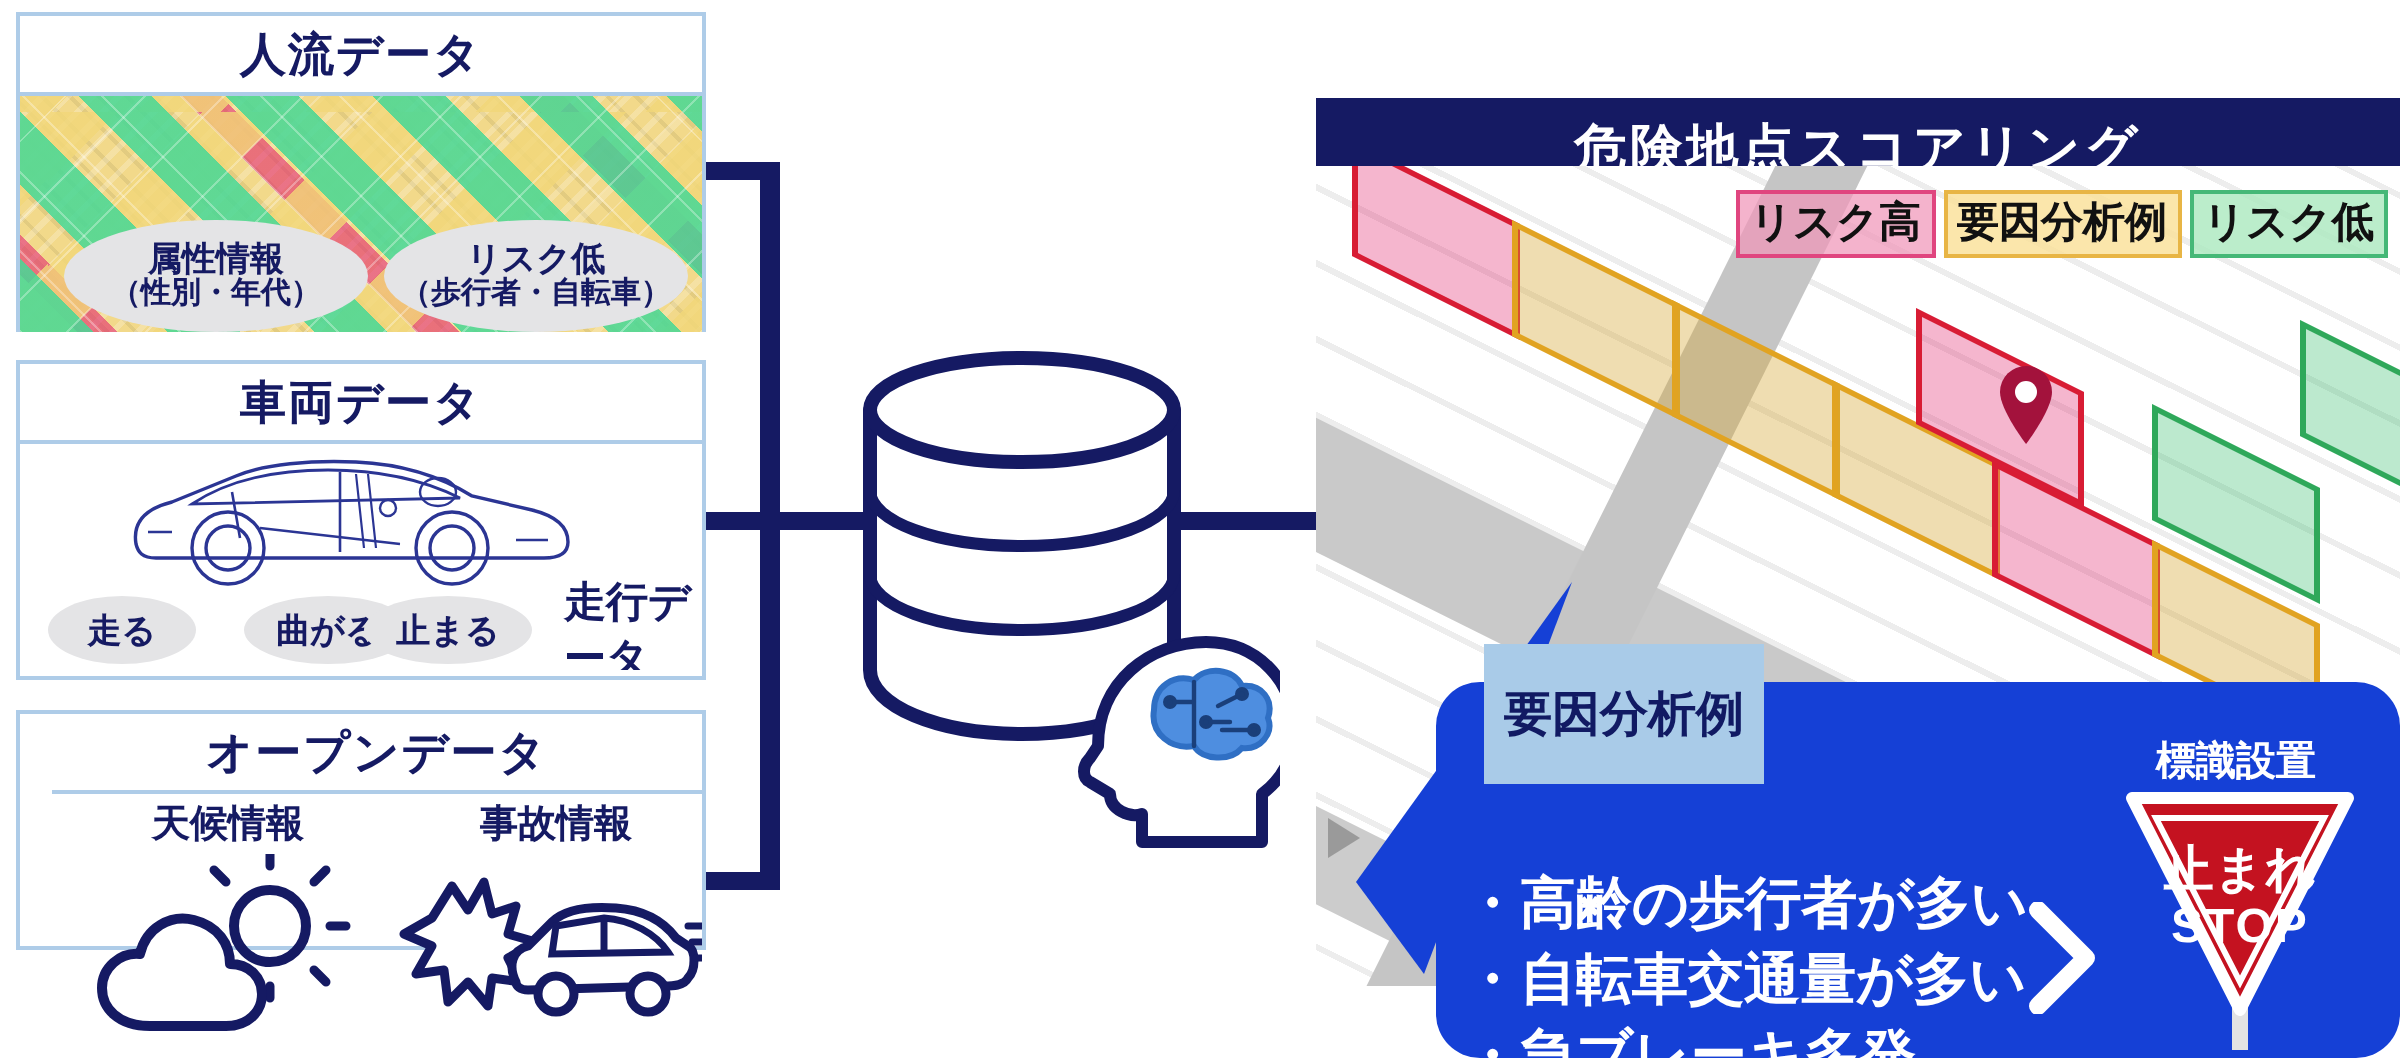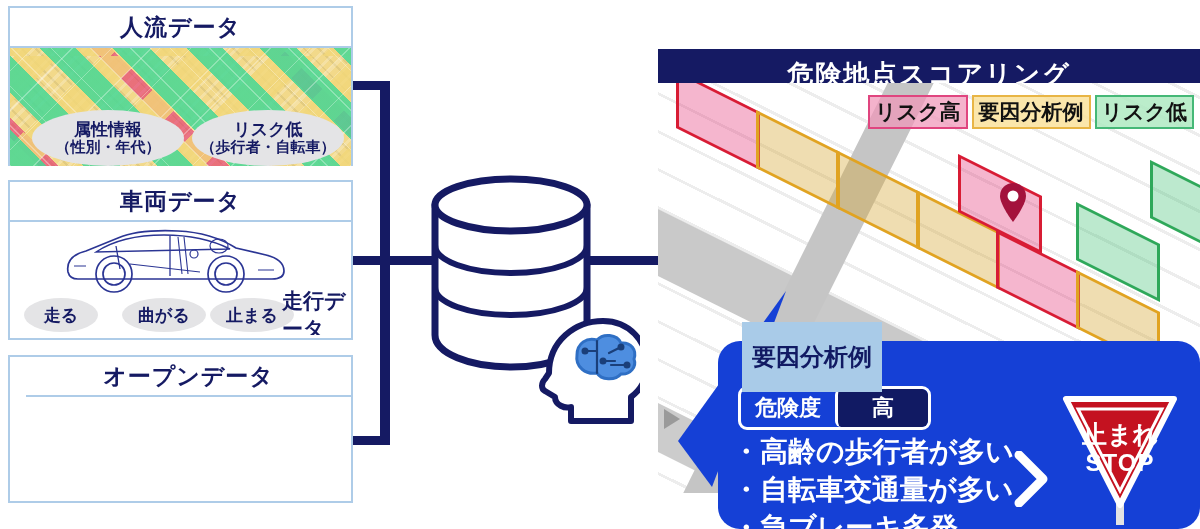--- a/index.html
+++ b/index.html
@@ -13,21 +13,21 @@
          border:2px solid #aecce8;background:#fff;}
   .panel-title{height:38px;line-height:38px;text-align:center;
                font-size:23px;font-weight:bold;color:#151a63;
                border-bottom:2px solid #aecce8;letter-spacing:1px;}
   .panel-body{position:relative;overflow:hidden;}
 
   #panel-people{top:6px;height:160px;}
   #panel-people .panel-body{height:118px;}
   #panel-vehicle{top:180px;height:160px;}
   #panel-vehicle .panel-body{height:113px;}
-  #panel-open{top:355px;height:148px;padding-left:16px;}
+  #panel-open{top:355px;height:120px;padding-left:16px;}
   #panel-open .panel-body{height:126px;}
 
   
   .mosaic{position:absolute;inset:0;
      background-color:#f2d98a;
      background-image:
       repeating-linear-gradient(45deg,rgba(70,216,150,.85) 0 26px,rgba(0,0,0,0) 26px 52px),
       repeating-linear-gradient(-45deg,rgba(242,215,120,.8) 0 30px,rgba(0,0,0,0) 30px 60px),
       repeating-linear-gradient(45deg,rgba(226,26,110,.55) 0 14px,rgba(0,0,0,0) 14px 120px),
       repeating-linear-gradient(-45deg,rgba(255,255,255,.22) 0 3px,rgba(0,0,0,0) 3px 9px),
@@ -47,21 +47,21 @@
   #pill-attr{left:22px;top:62px;width:152px;height:56px;}
   #pill-move{left:182px;top:62px;width:152px;height:56px;}
 
   
   .car-wrap{position:absolute;left:50px;top:2px;width:230px;height:70px;}
   .runpill{position:absolute;top:76px;height:34px;background:#e4e4e6;border-radius:50%;
       display:flex;align-items:center;justify-content:center;
       font-size:17px;font-weight:bold;color:#151a63;}
   #rp-run{left:14px;width:74px;}
   #rp-turn{left:112px;width:84px;}
-  #rp-stop{left:200px;width:84px;justify-content:center;}
+  #rp-stop{left:172px;width:84px;justify-content:center;}
   #drive-label{position:absolute;left:272px;top:76px;height:34px;display:flex;
       align-items:center;font-size:21px;font-weight:bold;color:#151a63;}
 
   
   .od-cell{position:absolute;top:2px;width:160px;text-align:center;}
   #od-weather{left:8px;}
   #od-accident{left:172px;}
   .od-label{font-size:19px;font-weight:bold;color:#151a63;margin-bottom:2px;}
 
   
@@ -181,20 +181,51 @@
       </div>
       <div class="runpill" id="rp-stop">
         <span>止まる</span>
       </div>
       <div id="drive-label">走行データ</div>
     </div>
   </div>
 
   <div class="panel" id="panel-open">
     <div class="panel-title">オープンデータ</div>
+    <div class="panel-body">
+
+      <div class="od-cell" id="od-weather">
+        <div class="od-label">天候情報</div>
+        <svg viewBox="0 0 150 92" width="150" height="92">
+          <g stroke="#151a63" stroke-width="4.5" fill="none" stroke-linecap="round">
+            <circle cx="96" cy="36" r="18" stroke-width="5"></circle>
+            <path d="M96 6 V0 M96 72 V66 M126 36 H134 M60 36 H54
+                     M118 14 L124 8 M118 58 L124 64 M74 14 L68 8 M74 58 L68 64"></path>
+          </g>
+          <path d="M36 86 C20 86 12 77 12 67 C12 57 21 49 31 50 C34 37 46 30 58 33
+                   C70 36 76 45 76 55 C86 55 92 62 92 70 C92 79 85 86 74 86 Z" fill="#fff" stroke="#151a63" stroke-width="5" stroke-linejoin="round"></path>
+        </svg>
+      </div>
+
+      <div class="od-cell" id="od-accident">
+        <div class="od-label">事故情報</div>
+        <svg viewBox="0 0 160 92" width="160" height="92">
+          <path d="M28 16 L36 28 L44 14 L48 30 L60 26 L56 40 L70 44 L56 52 L62 64
+                   L48 62 L46 76 L36 64 L26 74 L24 58 L10 60 L18 46 L4 40 L18 32 Z" fill="#fff" stroke="#151a63" stroke-width="4.5" stroke-linejoin="round"></path>
+          <path d="M60 64 C56 56 58 48 66 46 L78 34 C84 28 96 26 110 27
+                   C124 28 134 34 140 42 L146 46 C150 48 150 58 146 62
+                   C144 66 138 66 134 66 L66 68 C62 68 60 66 60 64Z" fill="#fff" stroke="#151a63" stroke-width="4.5" stroke-linejoin="round"></path>
+          <path d="M80 36 L78 50 L136 49 C130 40 118 33 104 32 L80 36Z" fill="none" stroke="#151a63" stroke-width="3.5"></path>
+          <path d="M104 33 L104 50" stroke="#151a63" stroke-width="3.5"></path>
+          <circle cx="80" cy="70" r="9" fill="#fff" stroke="#151a63" stroke-width="4.5"></circle>
+          <circle cx="126" cy="70" r="9" fill="#fff" stroke="#151a63" stroke-width="4.5"></circle>
+          <path d="M146 36 H158 M148 44 H158 M150 52 H158" stroke="#151a63" stroke-width="3.5" stroke-linecap="round"></path>
+        </svg>
+      </div>
+    </div>
   </div>
 
   <div class="conn" style="left:353px;top:81px;width:36px;height:9px;"></div>
   <div class="conn" style="left:353px;top:256px;width:80px;height:9px;"></div>
   <div class="conn" style="left:353px;top:436px;width:36px;height:9px;"></div>
   <div class="conn" style="left:380px;top:81px;width:10px;height:364px;"></div>
   <div class="conn" style="left:380px;top:256px;width:110px;height:9px;"></div>
   <div class="conn" style="left:580px;top:256px;width:90px;height:9px;"></div>
 
   <div id="ai-center">
@@ -260,33 +291,30 @@
       <div id="legend">
         <span class="lg lg-hi">リスク高</span>
         <span class="lg lg-mid">要因分析例</span>
         <span class="lg lg-low">リスク低</span>
       </div>
     </div>
   </div>
 
   <div id="callout">
 
-    <div id="risk-pill">
-      <span class="rk-k">危険度</span>
-      <span class="rk-v">高</span>
-    </div>
 
     <div class="blt" id="blt0">・高齢の歩行者が多い</div>
     <div class="blt" id="blt1">・自転車交通量が多い</div>
     <div class="blt" id="blt2">・急ブレーキ多発</div>
 
     <svg id="chev" viewBox="0 0 34 56">
       <path d="M5 4 L29 28 L5 52" fill="none" stroke="#ffffff" stroke-width="9" stroke-linecap="round" stroke-linejoin="round"></path>
     </svg>
 
+    <div id="sign-label">標識設置</div>
 
     <svg id="stopsign" viewBox="0 0 116 132">
       <rect x="54" y="96" width="8" height="36" fill="#e3e3e3"></rect>
       <path d="M4 6 H112 L58 112 Z" fill="#c41220" stroke="#ffffff" stroke-width="6" stroke-linejoin="round"></path>
       <path d="M16 16 H100 L58 98 Z" fill="none" stroke="#ffffff" stroke-width="3"></path>
       <text x="58" y="50" text-anchor="middle" fill="#ffffff" font-family="'Liberation Sans',sans-serif" font-size="25" font-weight="bold">止まれ</text>
       <text x="58" y="78" text-anchor="middle" fill="#ffffff" font-family="'Liberation Sans',sans-serif" font-size="24" font-weight="bold" letter-spacing="1">STOP</text>
     </svg>
   </div>
 

